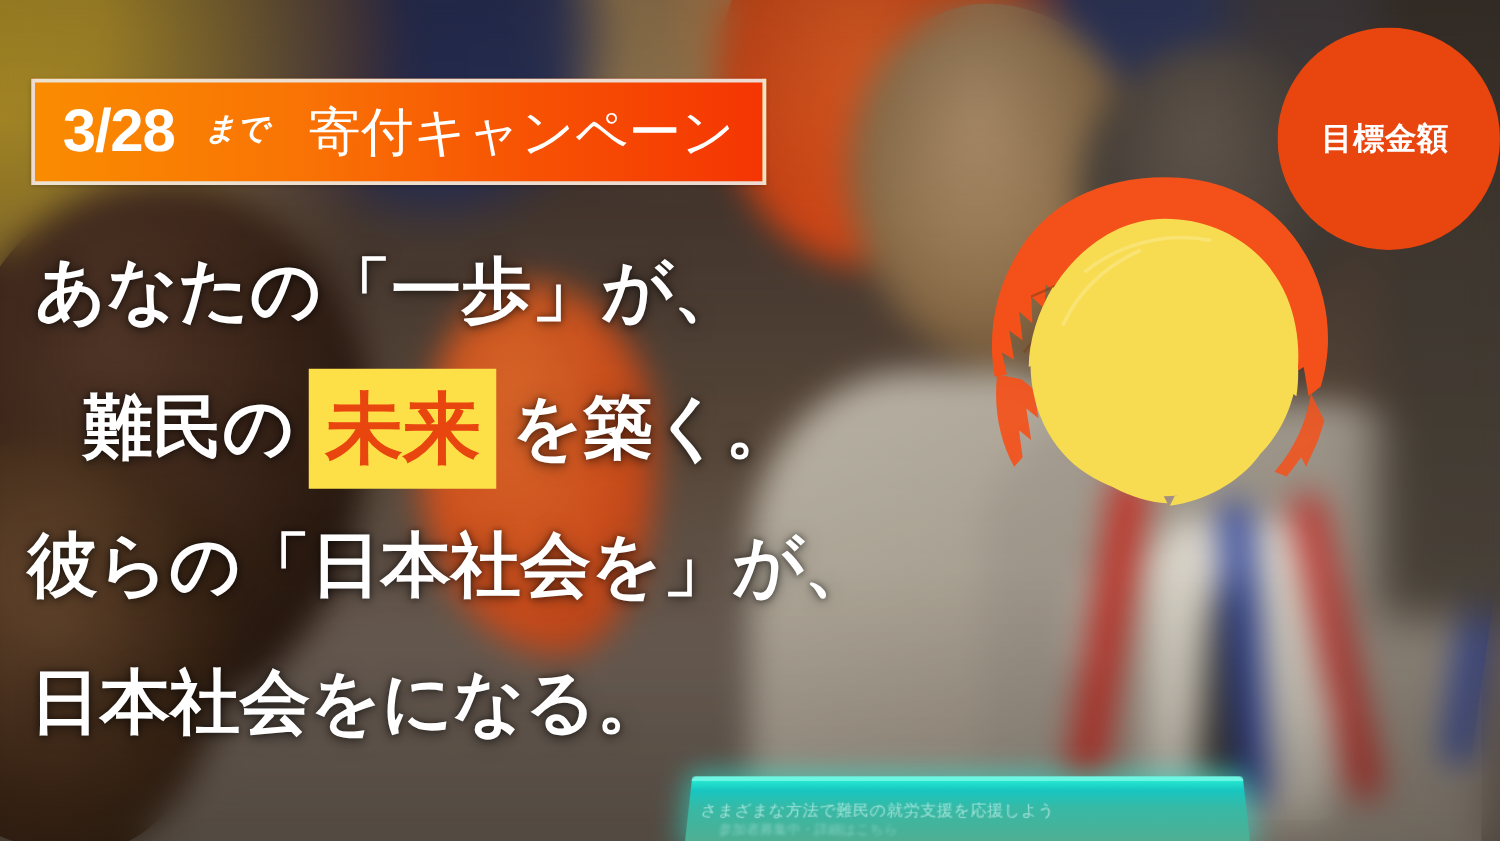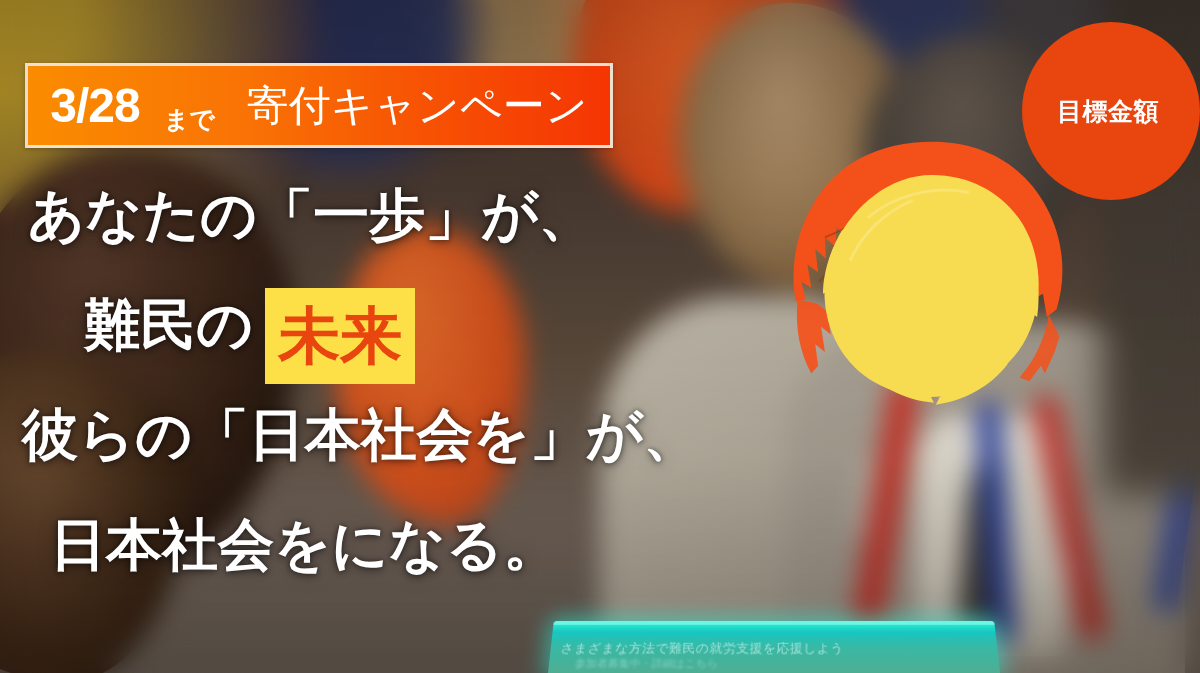--- a/index.html
+++ b/index.html
@@ -286,21 +286,22 @@
     line-height: 1;
     letter-spacing: -1px;
   }
   .banner-until {
     color: #ffffff;
     font-size: 25px;
     font-weight: bold;
     line-height: 1;
     margin: 0 14px 16px 6px;
     position: relative;
-    top: 22px;
+    top: 6px;
+    font-style: italic;
   }
   .banner-title {
     color: #ffffff;
     font-size: 42px;
     font-weight: normal;
     line-height: 1;
     letter-spacing: 0px;
   }
 
   
@@ -308,35 +309,35 @@
     position: absolute;
     left: 0;
     top: 178px;
     width: 1030px;
     z-index: 4;
     display: flex;
     flex-direction: column;
   }
   .hl-line {
     display: flex;
-    align-items: flex-start;
+    align-items: center;
     height: 110px;
     font-size: 56px;
     font-weight: bold;
     color: #ffffff;
     white-space: nowrap;
     text-shadow:
       0 0 5px rgba(0,0,0,0.45),
       0 2px 9px rgba(0,0,0,0.40),
       0 0 20px rgba(0,0,0,0.28);
   }
   .hl-line.l1 { padding-left: 28px; }
-  .hl-line.l2 { padding-left: 84px; }
+  .hl-line.l2 { padding-left: 66px; }
   .hl-line.l3 { padding-left: 22px; }
-  .hl-line.l4 { padding-left: 50px; }
+  .hl-line.l4 { padding-left: 24px; }
 
   .hl-em {
     display: inline-flex;
     align-items: center;
     justify-content: center;
     background: #fde047;
     color: #e8450f;
     text-shadow: none;
     font-weight: bold;
   }
@@ -447,20 +448,21 @@
 
   <div class="headline">
 
     <div class="hl-line l1">
       <span>あなたの「一歩」が、</span>
     </div>
 
     <div class="hl-line l2">
       <span>難民の</span>
       <span class="hl-em em-future">未来</span>
+      <span>を築く。</span>
     </div>
 
     <div class="hl-line l3">
       <span>彼らの「日本社会を」が、</span>
     </div>
 
     <div class="hl-line l4">
       <span>日本社会を</span>
       <span>になる。</span>
     </div>

